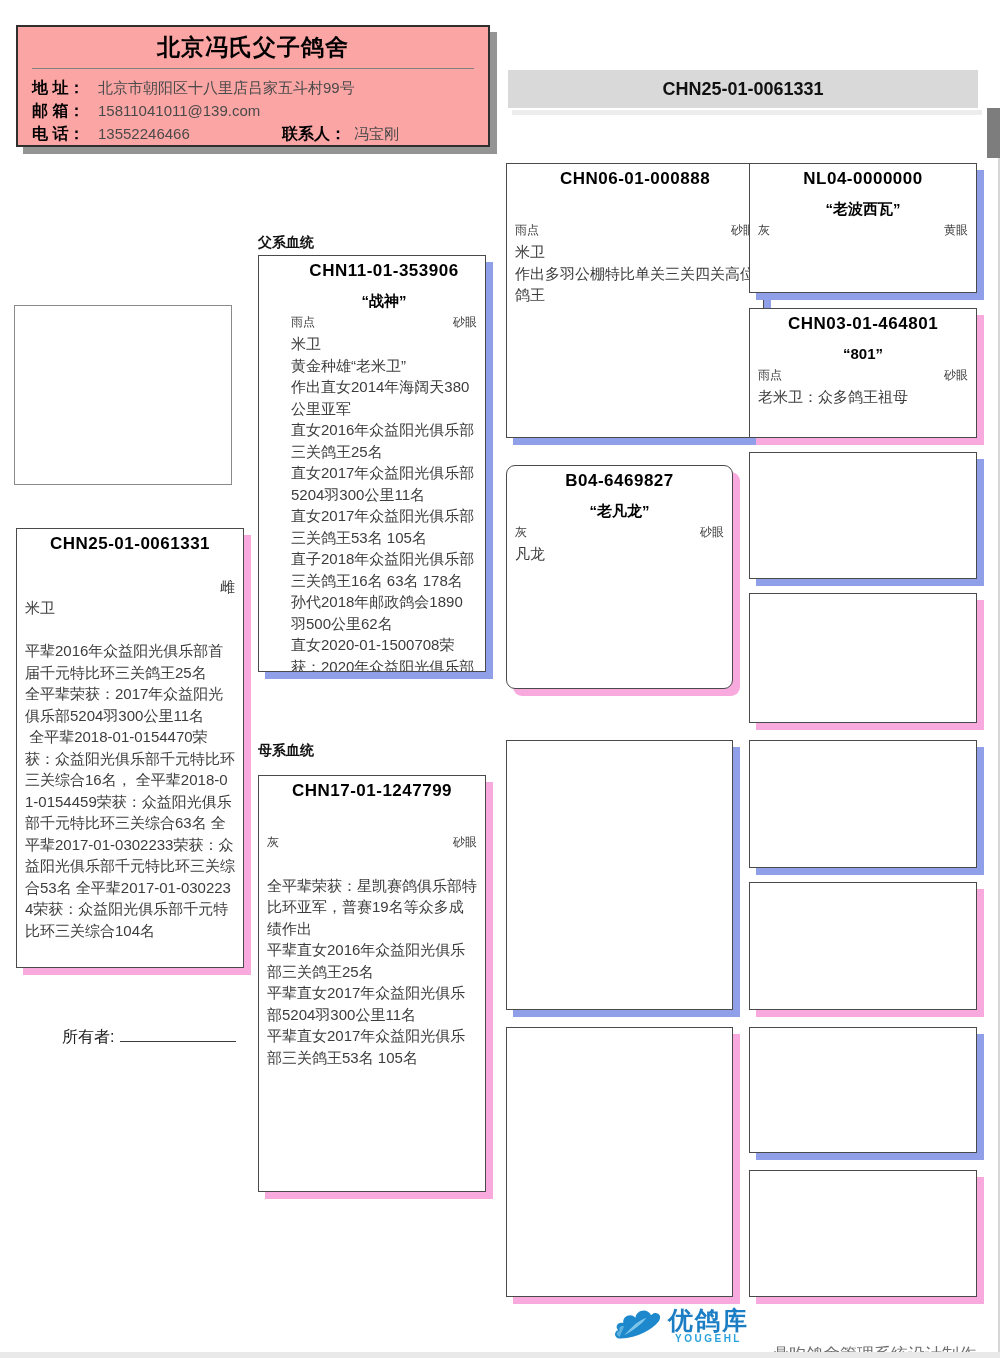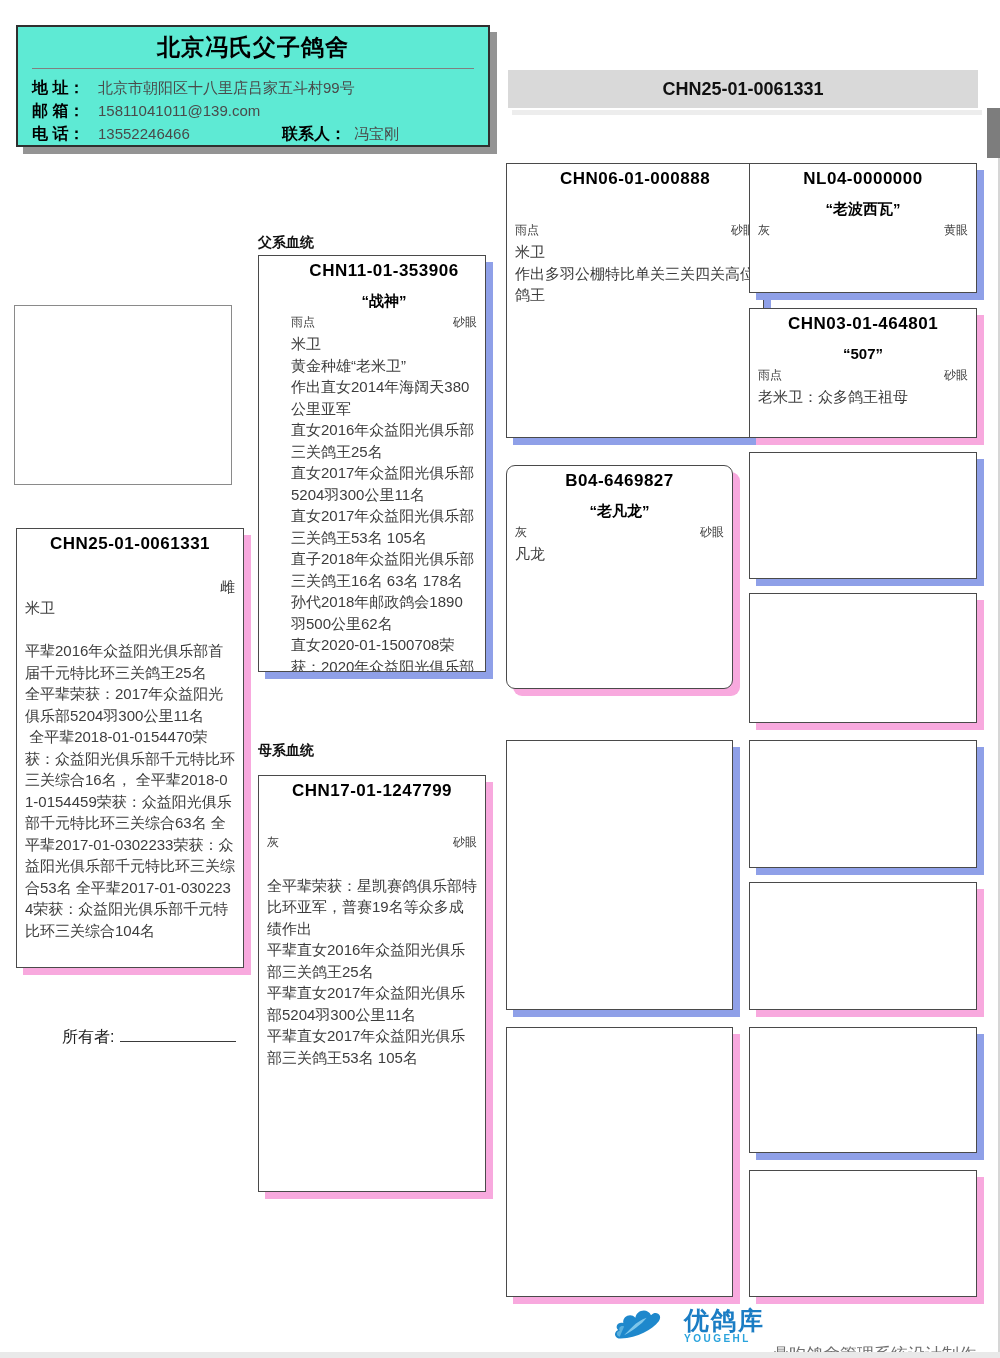--- a/index.html
+++ b/index.html
@@ -1,21 +1,21 @@
 <!DOCTYPE html>
 <html><head>
 <meta charset="utf-8">
 <style>
   html,body { margin:0; padding:0; background:#ffffff; }
   body { font-family: "Liberation Sans", "DejaVu Sans", sans-serif; }
   #canvas { position:relative; width:1000px; height:1358px; background:#ffffff; overflow:hidden; }
 
   
   .header-box { position:absolute; left:16px; top:25px; width:474px; height:122px;
-    background:#5eead4; border:2px solid #2f2f2f; box-sizing:border-box;
+    background:#fca5a5; border:2px solid #2f2f2f; box-sizing:border-box;
     box-shadow:7px 7px 0 #949494; padding:5px 14px 0 14px; }
   .loft-name { text-align:center; font-size:23px; font-weight:bold; color:#000;
     padding-bottom:5px; border-bottom:1px solid #808080; letter-spacing:1px; }
   .hrows { margin-top:7px; }
   .hrow { display:flex; align-items:flex-end; line-height:23px; }
   .hlabel { font-weight:bold; font-size:16px; color:#000; width:66px; flex:0 0 auto; }
   .hlabel2 { font-weight:bold; font-size:16px; color:#000; width:72px; flex:0 0 auto; margin-left:64px; }
   .hvalue { font-size:15px; color:#4a4a4a; }
   .hvalue-fixed { font-size:15px; color:#4a4a4a; width:120px; flex:0 0 auto; }
 
@@ -46,21 +46,21 @@
     border:1px solid #8a8a8a; box-sizing:border-box; background:#fff; }
 
   .sec-label { position:absolute; font-size:14px; font-weight:bold; color:#111; }
 
   .owner { position:absolute; left:62px; top:1026px; font-size:16px; color:#222; }
   .owner-blank { display:inline-block; width:116px; height:15px;
     border-bottom:1.5px solid #3a3a3a; margin-left:6px; }
 
   
   .footer-logo { position:absolute; left:612px; top:1300px; display:flex; align-items:center; }
-  .logo-text-wrap { margin-left:20px; }
+  .logo-text-wrap { margin-left:4px; text-align:center; }
   .logo-name { font-size:25px; font-weight:bold; color:#1b7dc4; letter-spacing:2px; line-height:26px; }
   .logo-sub { font-size:10px; font-weight:bold; color:#2aa3dc; letter-spacing:2.5px; line-height:11px; }
   .footer-credit { position:absolute; left:772px; top:1343px; font-size:17px; color:#707070; }
   .bottom-strip { position:absolute; left:0; top:1352px; width:1000px; height:6px; background:#e9e9e9; }
 </style>
 </head>
 <body>
 
 <div id="canvas">
 
@@ -197,21 +197,21 @@
     <div class="box-subtitle">“老波西瓦”</div>
     <div class="color-eye">
       <span>灰</span>
       <span>黄眼</span>
     </div>
     <div class="box-lines"></div>
   </div>
 
   <div class="pbox" style="left: 749px; top: 308px; width: 228px; height: 130px; box-shadow: rgb(248, 169, 222) 7px 7px 0px;">
     <div class="box-title">CHN03-01-464801</div>
-    <div class="box-subtitle">“507”</div>
+    <div class="box-subtitle">“801”</div>
     <div class="color-eye">
       <span>雨点</span>
       <span>砂眼</span>
     </div>
     <div class="box-lines">
         <div class="tline">老米卫：众多鸽王祖母</div>
       </div>
   </div>
 
   <div class="pbox" style="left: 749px; top: 452px; width: 228px; height: 127px; box-shadow: rgb(143, 160, 232) 7px 7px 0px;">

